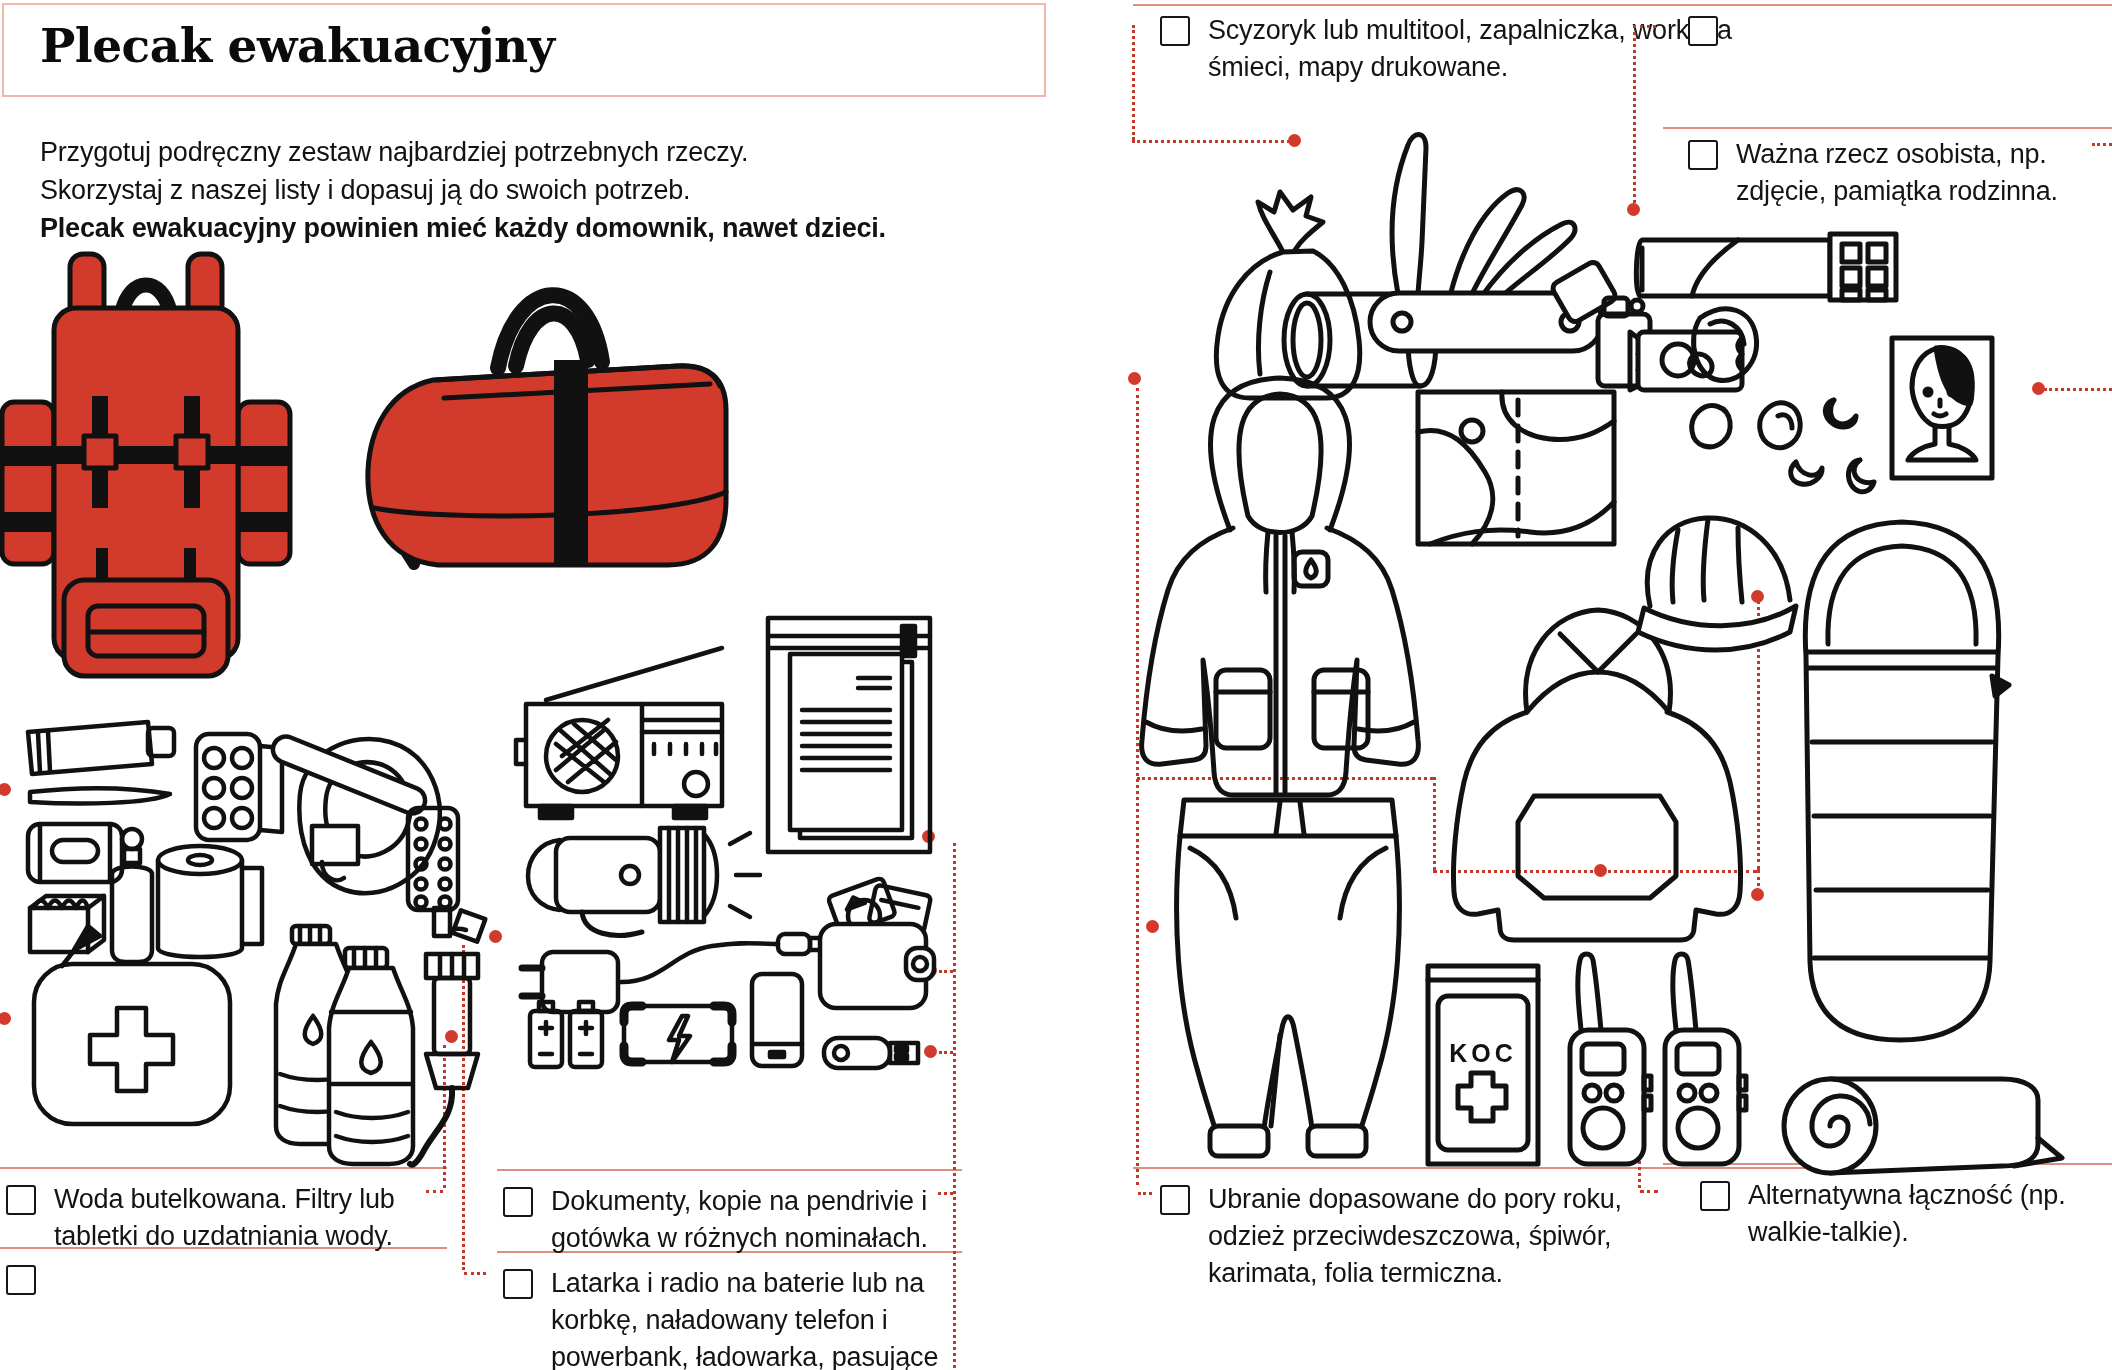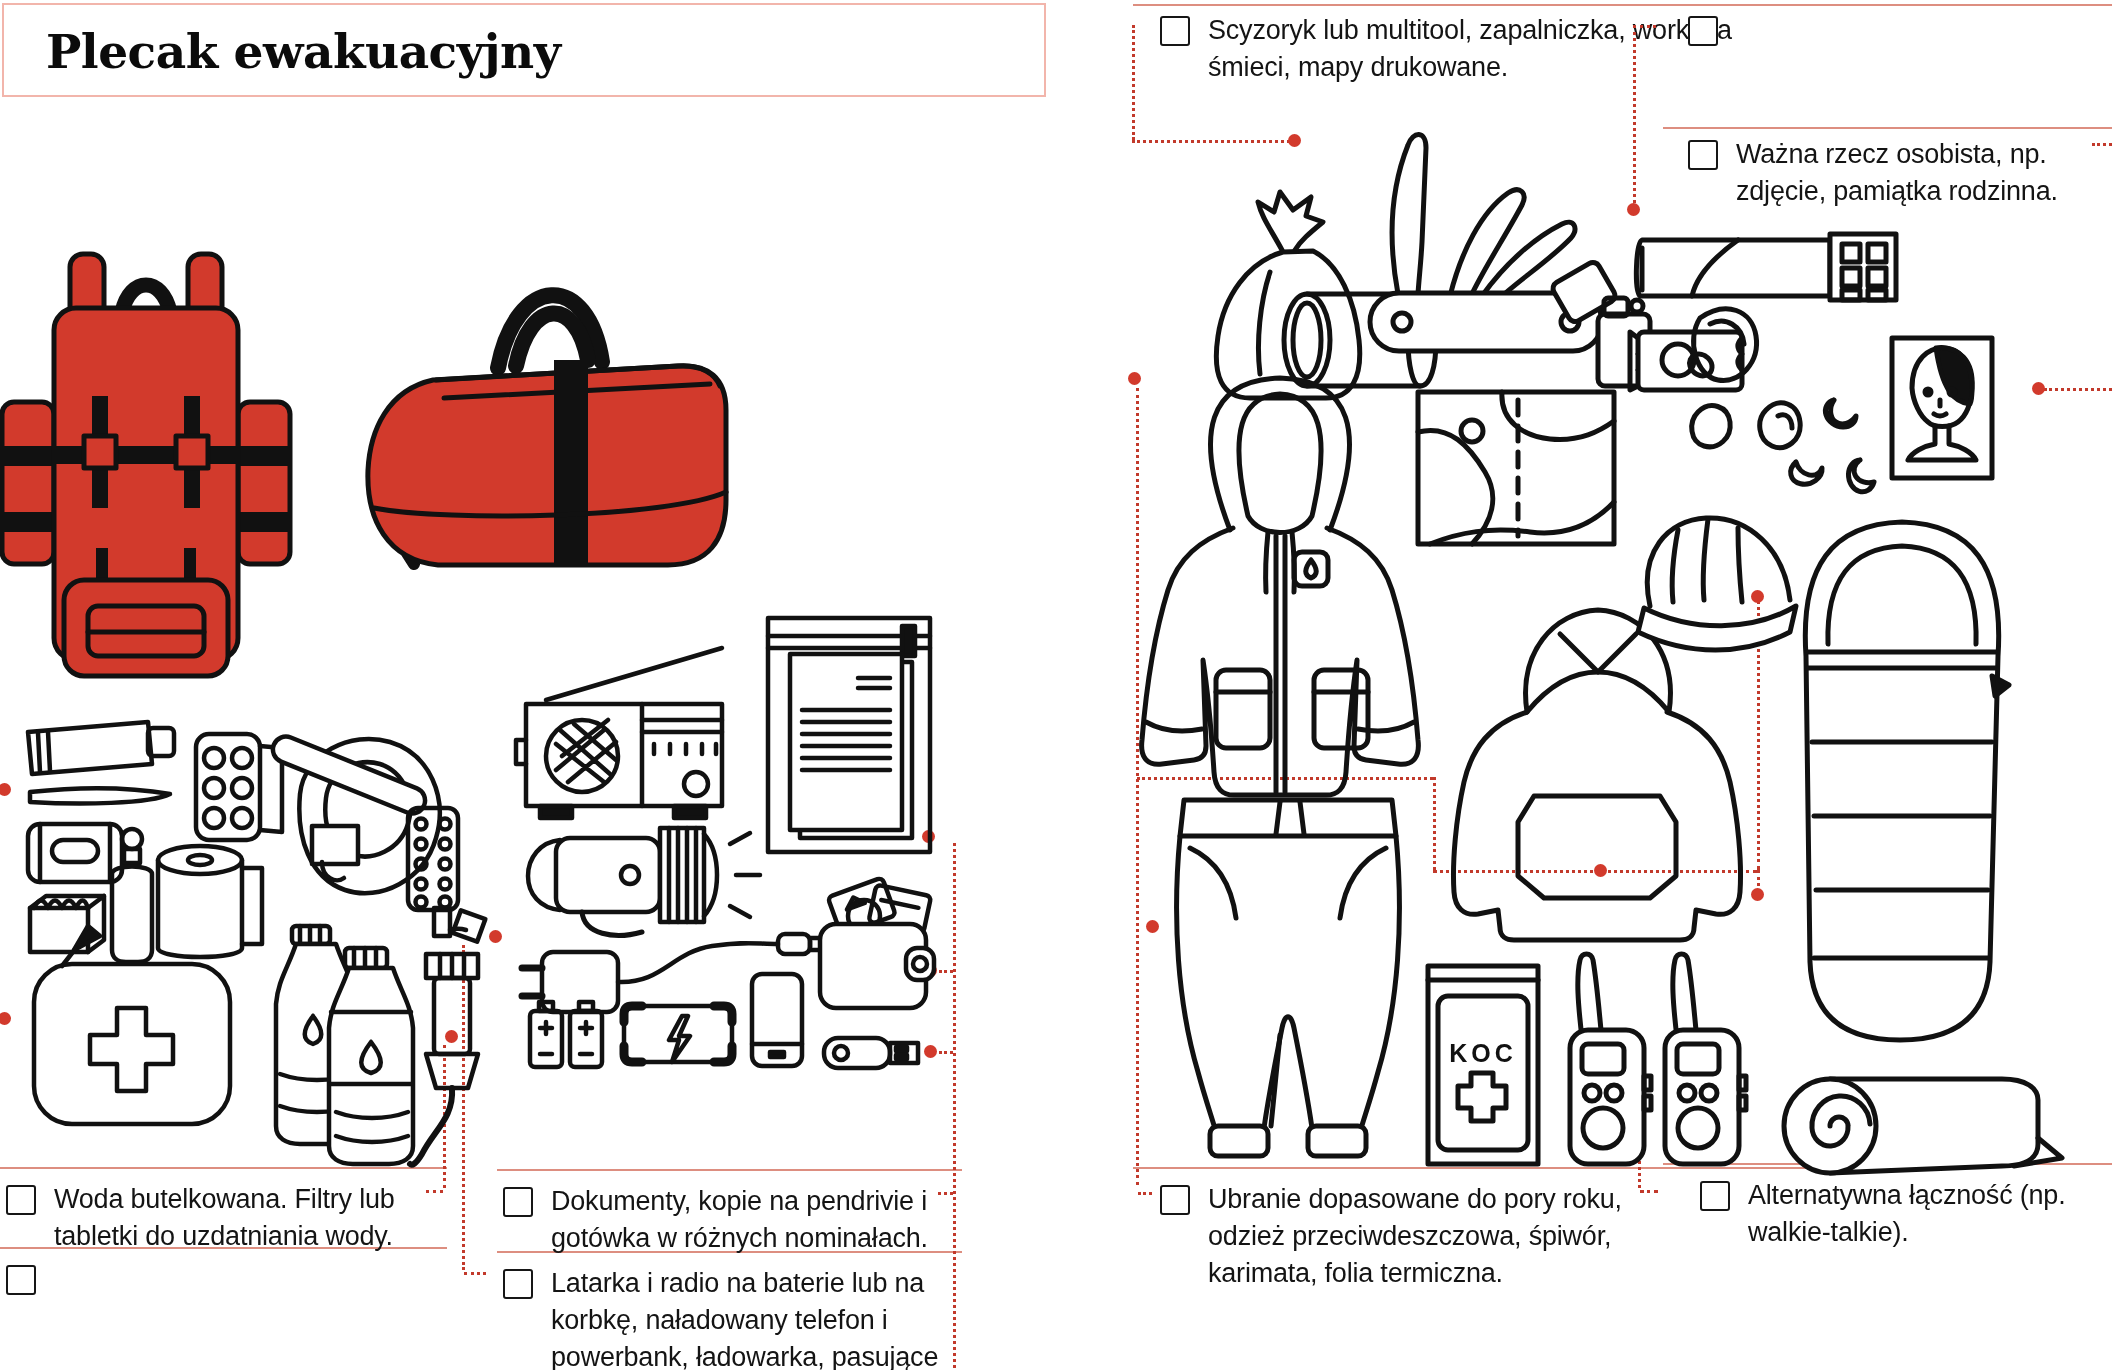--- a/index.html
+++ b/index.html
@@ -25,22 +25,27 @@
   .lv{border-left:3px dotted #c2392b;width:0;}
   .ldot{width:13px;height:13px;border-radius:50%;background:#d23a2c;}
   svg{display:block;}
 </style>
 </head>
 <body>
 
 <div id="canvas">
 
   <div class="abs title-box"></div>
-  <h1 class="abs title" style="margin:6px">Plecak ewakuacyjny</h1>
-
+  <h1 class="abs title" style="margin:0">Plecak ewakuacyjny</h1>
+
+  <div class="abs intro">
+    <div>Przygotuj podręczny zestaw najbardziej potrzebnych rzeczy.</div>
+    <div>Skorzystaj z naszej listy i dopasuj ją do swoich potrzeb.</div>
+    <div class="b">Plecak ewakuacyjny powinien mieć każdy domownik, nawet dzieci.</div>
+  </div>
 
   <div class="abs rule" style="left:1133px;top:4px;width:723px"></div>
   <div class="abs rule" style="left:1663px;top:4px;width:449px"></div>
   <div class="abs rule" style="left:1663px;top:127px;width:449px"></div>
   <div class="abs rule" style="left:0;top:1167px;width:447px"></div>
   <div class="abs rule" style="left:0;top:1247px;width:447px"></div>
   <div class="abs rule" style="left:497px;top:1169px;width:465px"></div>
   <div class="abs rule" style="left:497px;top:1251px;width:465px"></div>
   <div class="abs rule" style="left:1133px;top:1167px;width:677px"></div>
   <div class="abs rule" style="left:1663px;top:1163px;width:449px"></div>

